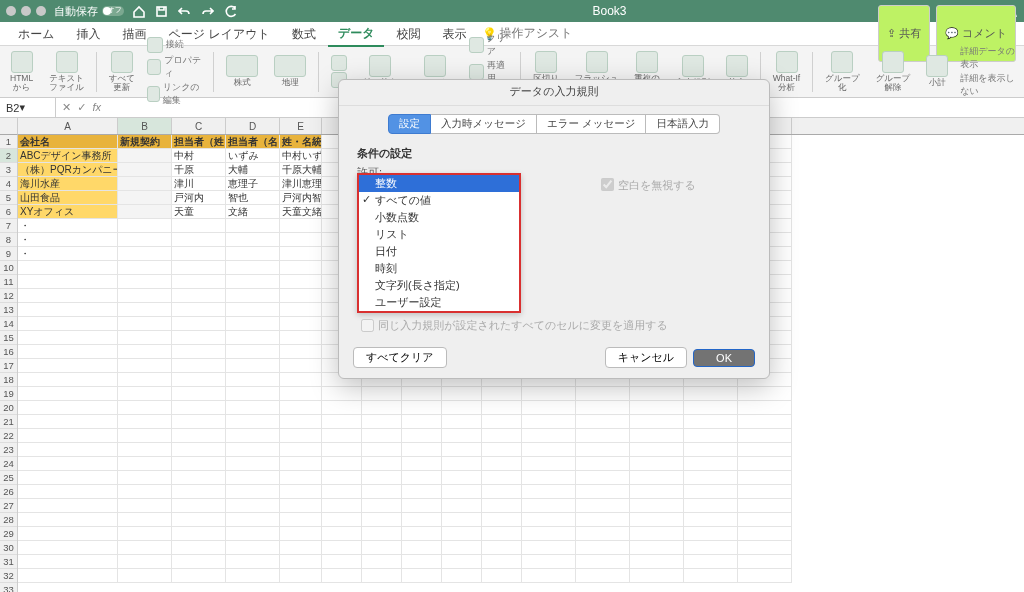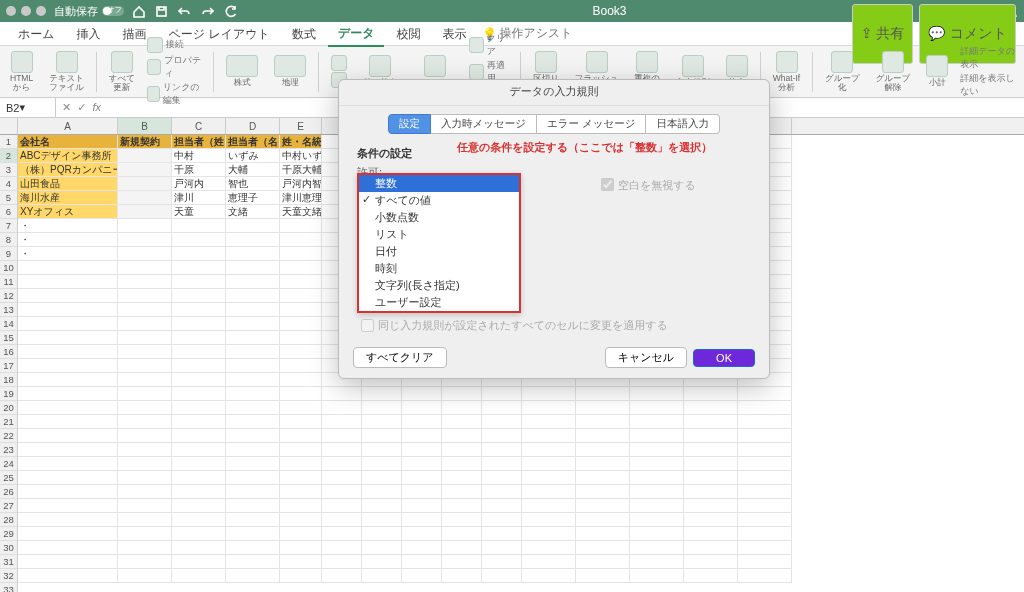--- a/index.html
+++ b/index.html
@@ -15,21 +15,21 @@
 .tb-icons { display: flex; gap: 10px; }
 .tb-title { flex: 1; text-align: center; font-size: 12px; }
 .tb-right { display: flex; gap: 10px; align-items: center; }
 
 
 .tabs { height: 24px; background: #fff; border-bottom: 1px solid #d8d8d8; display: flex; align-items: center; padding: 0 8px; font-size: 12px; gap: 2px; }
 .tab { padding: 3px 10px; color: #444; cursor: pointer; border-top: 2px solid transparent; }
 .tab.active { color: #2e8b5c; border-bottom: 2px solid #2e8b5c; font-weight: 600; }
 .bulb { margin-left: 4px; color: #999; }
 .spacer { flex: 1; }
-.share-btn, .comment-btn { border: 1px solid #ccc; border-radius: 3px; padding: 20px 8px; font-size: 14px; color: #555; margin-left: 4px; background: #84cc16; }
+.share-btn, .comment-btn { border: 1px solid #ccc; border-radius: 3px; padding: 20px 8px; font-size: 11px; color: #555; margin-left: 4px; background: #bef264; }
 
 
 .ribbon { height: 52px; background: #f4f4f4; border-bottom: 1px solid #ccc; display: flex; align-items: center; padding: 2px 6px; gap: 8px; font-size: 9px; color: #666; }
 .rgrp { display: flex; flex-direction: column; align-items: center; gap: 1px; padding: 0 4px; }
 .rico { width: 22px; height: 22px; background: #dfe8e2; border: 1px solid #b9cfc2; border-radius: 3px; }
 .rico.sm { width: 16px; height: 16px; }
 .rgrp span { font-size: 8.5px; white-space: pre; text-align: center; line-height: 1.1; }
 .rdiv { width: 1px; height: 40px; background: #d0d0d0; }
 .rcol { display: flex; flex-direction: column; gap: 1px; font-size: 9px; color: #777; }
 .rcol .row { display: flex; align-items: center; gap: 3px; }
@@ -73,21 +73,21 @@
 .annot { color: #d93030; font-size: 11px; position: absolute; top: 60px; left: 118px; font-weight: 600; }
 .dropdown { position: absolute; top: 93px; left: 18px; width: 164px; background: #fff; border: 2px solid #d93030; box-shadow: 0 2px 6px rgba(0,0,0,.2); font-size: 11px; }
 .dd-item { padding: 1px 6px 1px 16px; position: relative; cursor: pointer; }
 .dd-item.check::before { content: "✓"; position: absolute; left: 3px; }
 .dd-item.sel { background: #2e6fd8; color: #fff; }
 .chk-ignore { position: absolute; top: 98px; left: 262px; color: #aaa; font-size: 11px; display: flex; align-items: flex-start; gap: 4px; }
 .chk-ignore input { accent-color: #aaa; }
 .chk-apply { position: absolute; top: 238px; left: 22px; color: #aaa; font-size: 11px; display: flex; align-items: center; gap: 4px; }
 .modal-ftr { position: absolute; bottom: 10px; left: 14px; right: 14px; display: flex; align-items: center; }
 .btn { border: 1px solid #bbb; background: #fff; border-radius: 4px; padding: 2px 12px; font-size: 11px; }
-.btn.primary { background: #6d28d9; color: #fff; border-color: #2366c8; }
+.btn.primary { background: #737373; color: #fff; border-color: #2366c8; }
 .ftr-sp { flex: 1; }
 
 svg.ic { width: 13px; height: 13px; stroke: #fff; fill: none; stroke-width: 1.6; }
 </style>
 </head>
 <body>
 
 <div class="titlebar">
   <div class="traffic">
     <div class="dot"></div>
@@ -379,42 +379,42 @@
         <div class="cell" style="width: 40px;"></div>
         <div class="cell" style="width: 40px;"></div>
         <div class="cell" style="width: 40px;"></div>
         <div class="cell" style="width: 54px;"></div>
         <div class="cell" style="width: 54px;"></div>
         <div class="cell" style="width: 54px;"></div>
         <div class="cell" style="width: 54px;"></div>
         <div class="cell" style="width: 54px;"></div>
       </div>
       <div class="crow">
+        <div class="cell colA-data" style="width: 100px;">海川水産</div>
+        <div class="cell colB" style="width: 54px;"></div>
+        <div class="cell" style="width: 54px;">津川</div>
+        <div class="cell" style="width: 54px;">恵理子</div>
+        <div class="cell" style="width: 42px;">津川恵理</div>
+        <div class="cell" style="width: 40px;"></div>
+        <div class="cell" style="width: 40px;"></div>
+        <div class="cell" style="width: 40px;"></div>
+        <div class="cell" style="width: 40px;"></div>
+        <div class="cell" style="width: 40px;"></div>
+        <div class="cell" style="width: 54px;"></div>
+        <div class="cell" style="width: 54px;"></div>
+        <div class="cell" style="width: 54px;"></div>
+        <div class="cell" style="width: 54px;"></div>
+        <div class="cell" style="width: 54px;"></div>
+      </div>
+      <div class="crow">
         <div class="cell colA-data" style="width: 100px;">山田食品</div>
         <div class="cell colB" style="width: 54px;"></div>
         <div class="cell" style="width: 54px;">戸河内</div>
         <div class="cell" style="width: 54px;">智也</div>
         <div class="cell" style="width: 42px;">戸河内智</div>
-        <div class="cell" style="width: 40px;"></div>
-        <div class="cell" style="width: 40px;"></div>
-        <div class="cell" style="width: 40px;"></div>
-        <div class="cell" style="width: 40px;"></div>
-        <div class="cell" style="width: 40px;"></div>
-        <div class="cell" style="width: 54px;"></div>
-        <div class="cell" style="width: 54px;"></div>
-        <div class="cell" style="width: 54px;"></div>
-        <div class="cell" style="width: 54px;"></div>
-        <div class="cell" style="width: 54px;"></div>
-      </div>
-      <div class="crow">
-        <div class="cell colA-data" style="width: 100px;">海川水産</div>
-        <div class="cell colB" style="width: 54px;"></div>
-        <div class="cell" style="width: 54px;">津川</div>
-        <div class="cell" style="width: 54px;">恵理子</div>
-        <div class="cell" style="width: 42px;">津川恵理</div>
         <div class="cell" style="width: 40px;"></div>
         <div class="cell" style="width: 40px;"></div>
         <div class="cell" style="width: 40px;"></div>
         <div class="cell" style="width: 40px;"></div>
         <div class="cell" style="width: 40px;"></div>
         <div class="cell" style="width: 54px;"></div>
         <div class="cell" style="width: 54px;"></div>
         <div class="cell" style="width: 54px;"></div>
         <div class="cell" style="width: 54px;"></div>
         <div class="cell" style="width: 54px;"></div>
@@ -886,21 +886,20 @@
   <div class="modal-tabs" id="mtabs">
       <div class="mtab active">設定</div>
       <div class="mtab">入力時メッセージ</div>
       <div class="mtab">エラー メッセージ</div>
       <div class="mtab">日本語入力</div>
     </div>
   <div class="modal-body">
     <div class="sect-title">条件の設定</div>
     <div class="lbl">許可:</div>
   </div>
-  <div class="annot">任意の条件を設定する（ここでは「整数」を選択）</div>
   <div class="chk-ignore">
     <input type="checkbox" checked="" disabled="" style="">
     <span>空白を無視する</span>
   </div>
   <div class="dropdown" id="dd">
       <div class="dd-item sel">整数</div>
       <div class="dd-item check">すべての値</div>
       <div class="dd-item">小数点数</div>
       <div class="dd-item">リスト</div>
       <div class="dd-item">日付</div>

